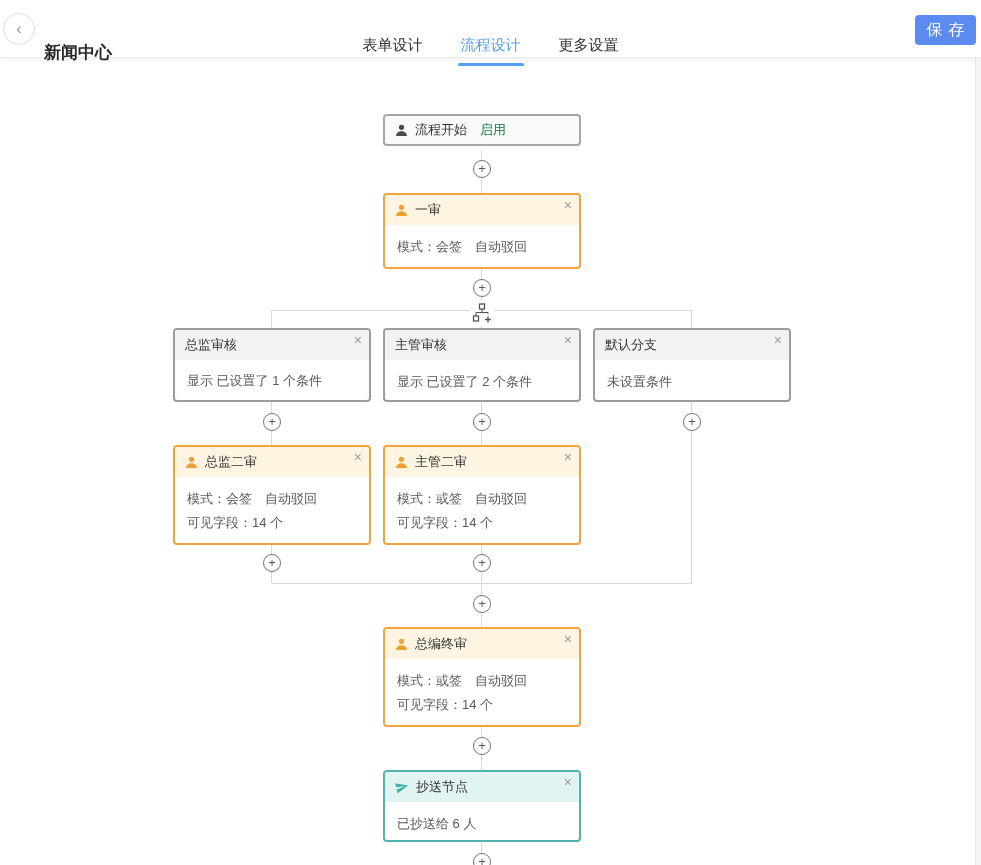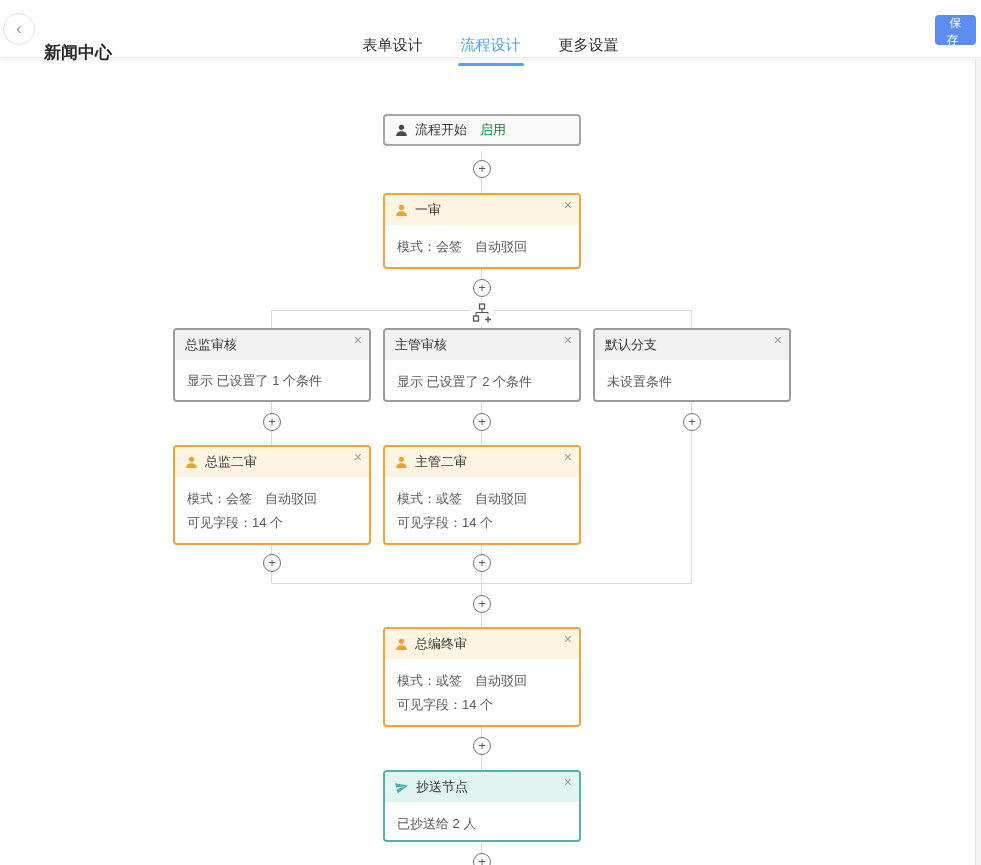--- a/index.html
+++ b/index.html
@@ -13,22 +13,22 @@
   .back-btn { position:absolute; left:3px; top:13px; width:32px; height:32px; border:1px solid #dcdfe6;
               border-radius:50%; background:#fff; color:#909399; font-size:16px; line-height:29px;
               text-align:center; cursor:pointer; }
   .app-title { position:absolute; left:44px; top:0; line-height:57px; font-size:17px; font-weight:bold; color:#262626;margin-top:24px; }
   .tabs { position:absolute; left:50%; top:0; transform:translateX(-50%); height:57px;
           display:flex; align-items:center; gap:32px; }
   .tab { position:relative; font-size:15px; color:#303133; padding:8px 3px; cursor:pointer; white-space:nowrap;margin-top:34px; }
   .tab.active { color:#53a0f4; }
   .tab.active::after { content:""; position:absolute; left:0; right:0; bottom:-3px; height:3px;
                        border-radius:2px; background:#53a0f4; }
-  .save-btn { position:absolute; right:5px; top:15px; width:41px; height:30px; background:#5c8bf2;
-              border:none; border-radius:4px; color:#fff; font-size:12px; letter-spacing:6px;
+  .save-btn { position:absolute; right:5px; top:15px; width:61px; height:30px; background:#5c8bf2;
+              border:none; border-radius:4px; color:#fff; font-size:16px; letter-spacing:6px;
               text-indent:6px; text-align:center; cursor:pointer;
               font-family:"Liberation Sans","DejaVu Sans",sans-serif; }
 
   
   .canvas { position:absolute; top:58px; left:0; width:981px; height:807px; background:#fff; overflow:hidden; }
   .scrollbar { position:absolute; right:0; top:0; width:6px; height:100%; background:#f4f4f4;
                border-left:1px solid #e4e4e4; z-index:30; }
 
   .vline { position:absolute; width:1px; background:#d9d9d9; z-index:1; }
   .hline { position:absolute; height:1px; background:#d9d9d9; z-index:1; }
@@ -225,19 +225,19 @@
 
     <div class="node cc n-cc">
       <span class="close">×</span>
       <div class="node-header">
         <svg class="send-icon" viewBox="0 0 24 24" fill="currentColor">
           <path d="M2 21l21-9L2 3v7l15 2-15 2z"></path>
         </svg>
         <span>抄送节点</span>
       </div>
       <div class="node-body">
-        <div>已抄送给 2 人</div>
+        <div>已抄送给 6 人</div>
       </div>
     </div>
 
     <div class="scrollbar"></div>
   </div>
 </div>
 
 </body></html>

